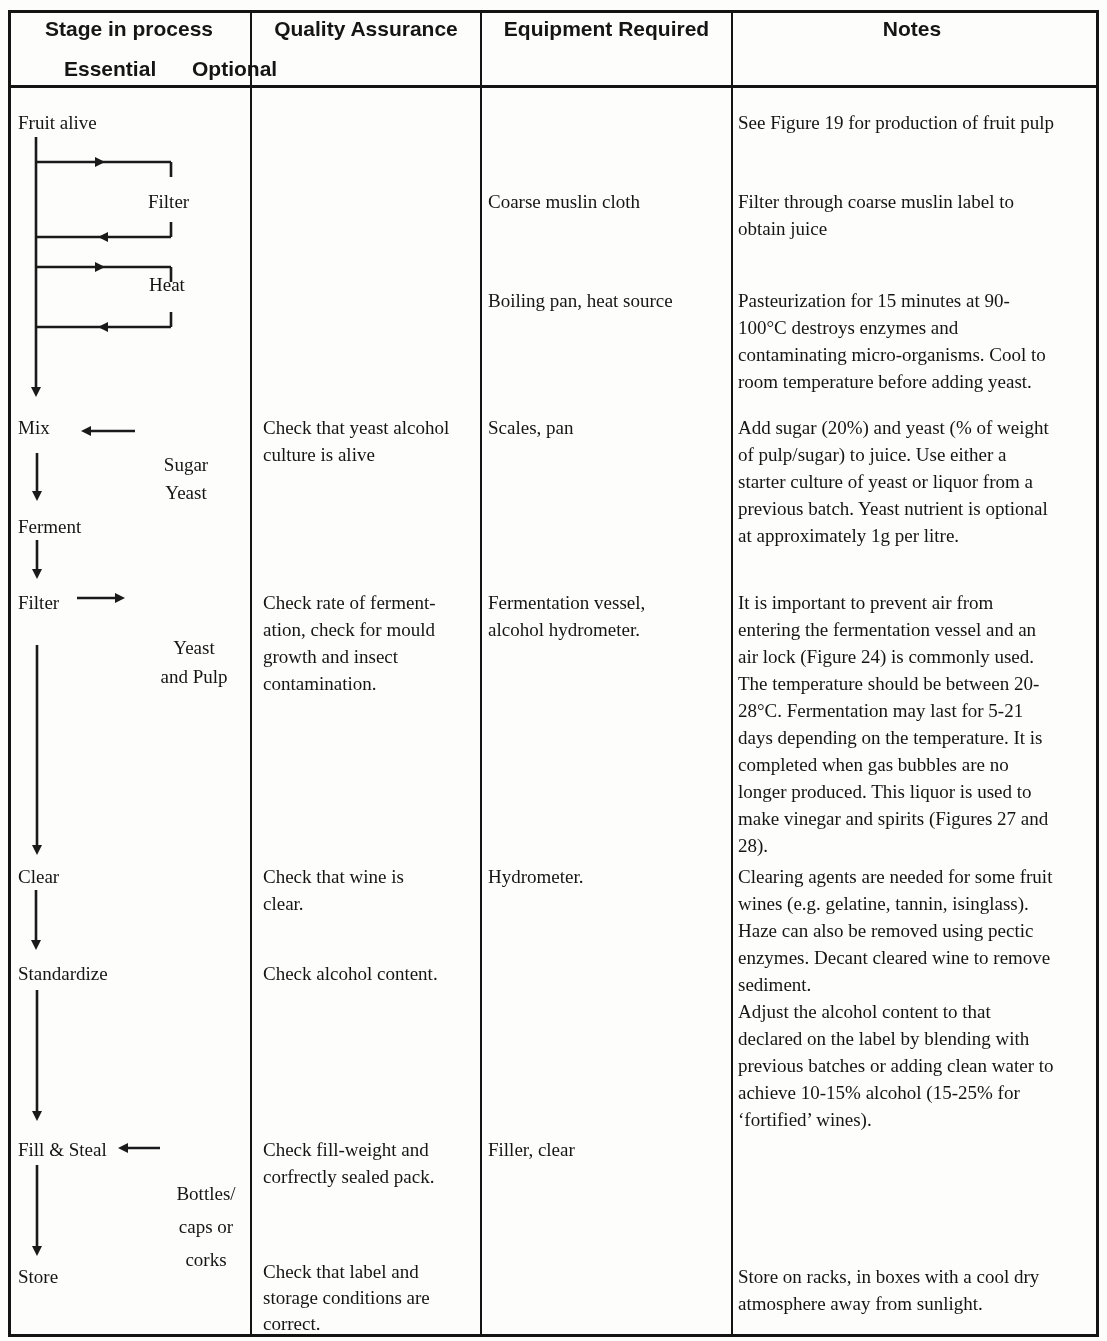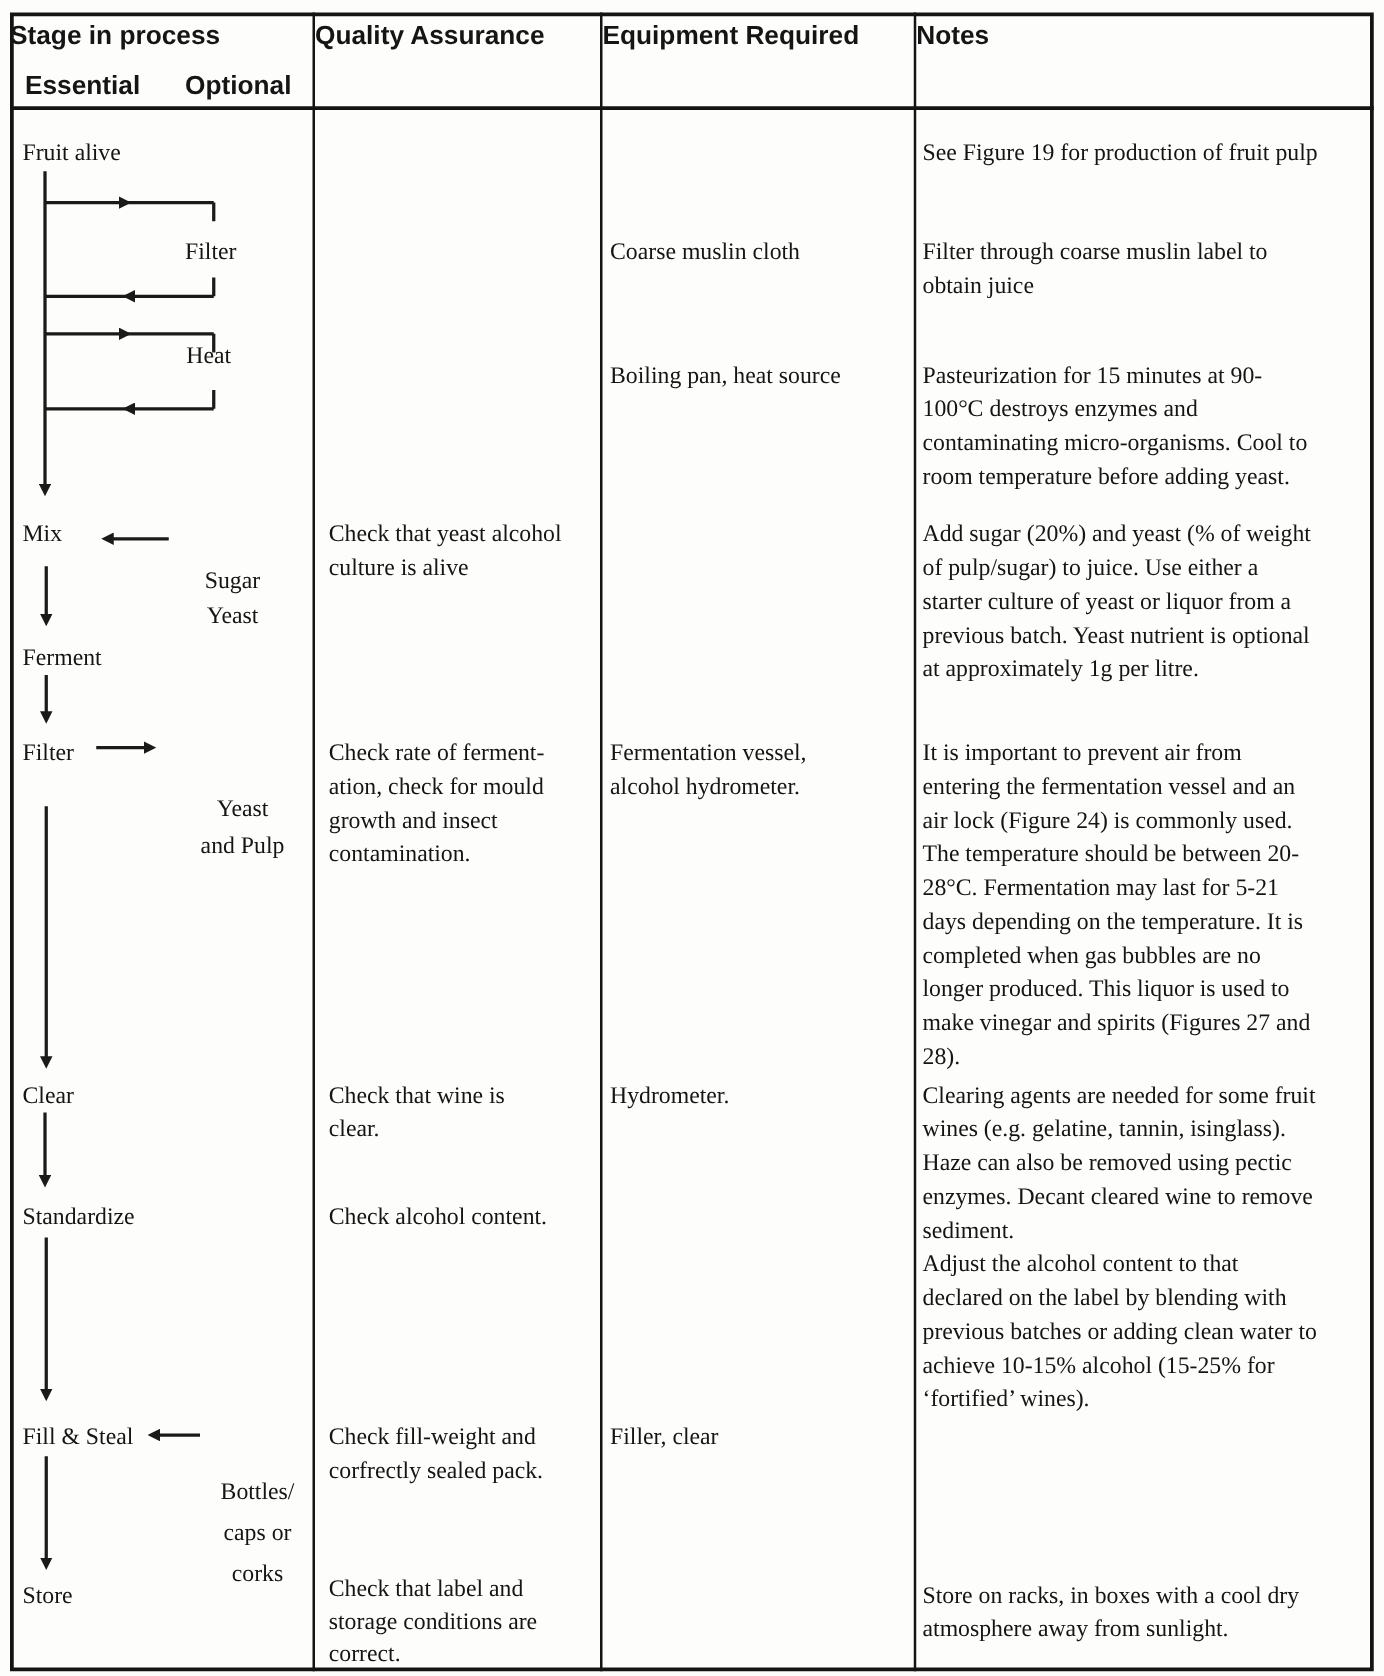--- a/index.html
+++ b/index.html
@@ -19,24 +19,24 @@
   .hline{position:absolute;left:8px;width:1091px;height:3px;background:#141414;}
   .txt{
     position:absolute;
     font-size:19px;line-height:27px;
     white-space:pre-line;
   }
   .hdr{
     position:absolute;
     font-family:"Liberation Sans", sans-serif;
     font-weight:bold;font-size:21px;line-height:24px;
-    text-align:left;
+    text-align:center;
     white-space:pre-line;
   }
-  .hdr-sub{text-align:left;}
+  .hdr-sub{text-align:left;margin-left:44px;}
   .ctr{text-align:center;margin-top:44px;}
   svg.arrows{position:absolute;left:0;top:0;width:1107px;height:1341px;}
 </style>
 </head>
 <body>
 
 <div class="page">
 
   <svg class="arrows" viewBox="0 0 1107 1341" xmlns="http://www.w3.org/2000/svg">
     <defs>
@@ -123,20 +123,21 @@
 clear.</div>
   <div class="txt" style="left:263px;top:960px;width:218px">Check alcohol content.</div>
   <div class="txt" style="left:263px;top:1136px;width:218px">Check fill-weight and
 corfrectly sealed pack.</div>
   <div class="txt" style="left:263px;top:1259px;width:218px;line-height:26px">Check that label and
 storage conditions are
 correct.</div>
 
   <div class="txt" style="left:488px;top:188px;width:240px">Coarse muslin cloth</div>
   <div class="txt" style="left:488px;top:287px;width:240px">Boiling pan, heat source</div>
+  <div class="txt" style="left:488px;top:414px;width:240px">Scales, pan</div>
   <div class="txt" style="left:488px;top:589px;width:240px">Fermentation vessel,
 alcohol hydrometer.</div>
   <div class="txt" style="left:488px;top:863px;width:240px">Hydrometer.</div>
   <div class="txt" style="left:488px;top:1136px;width:240px">Filler, clear</div>
 
   <div class="txt" style="left:738px;top:109px;width:356px">See Figure 19 for production of fruit pulp</div>
   <div class="txt" style="left:738px;top:188px;width:356px">Filter through coarse muslin label to
 obtain juice</div>
   <div class="txt" style="left:738px;top:287px;width:356px">Pasteurization for 15 minutes at 90-
 100°C destroys enzymes and

